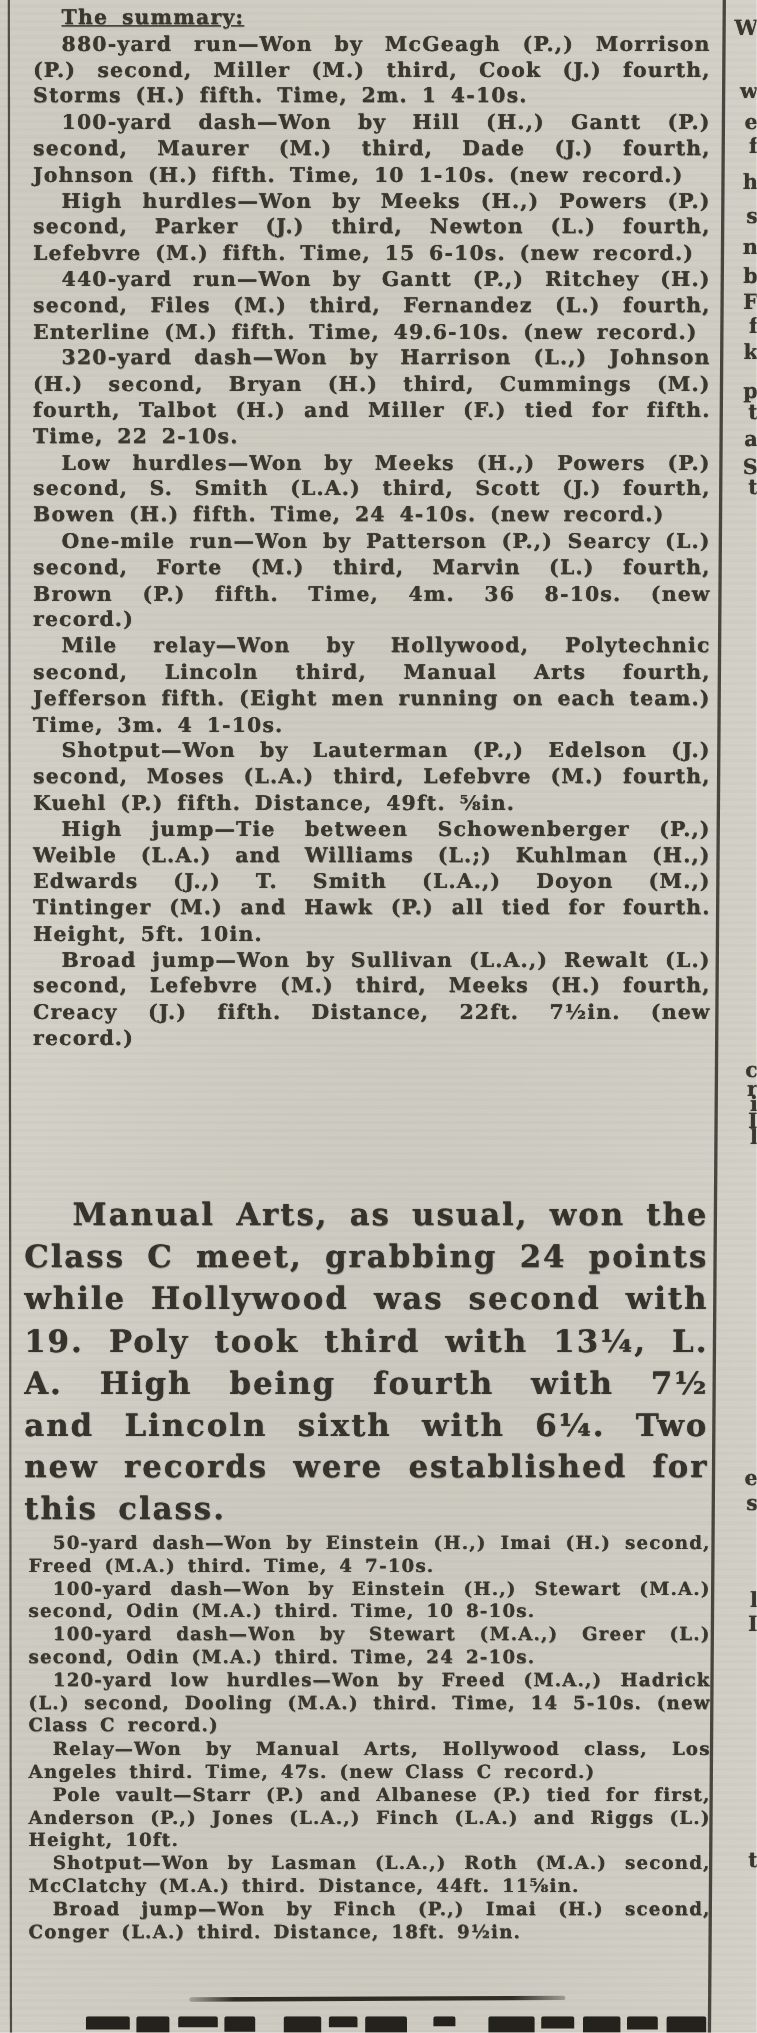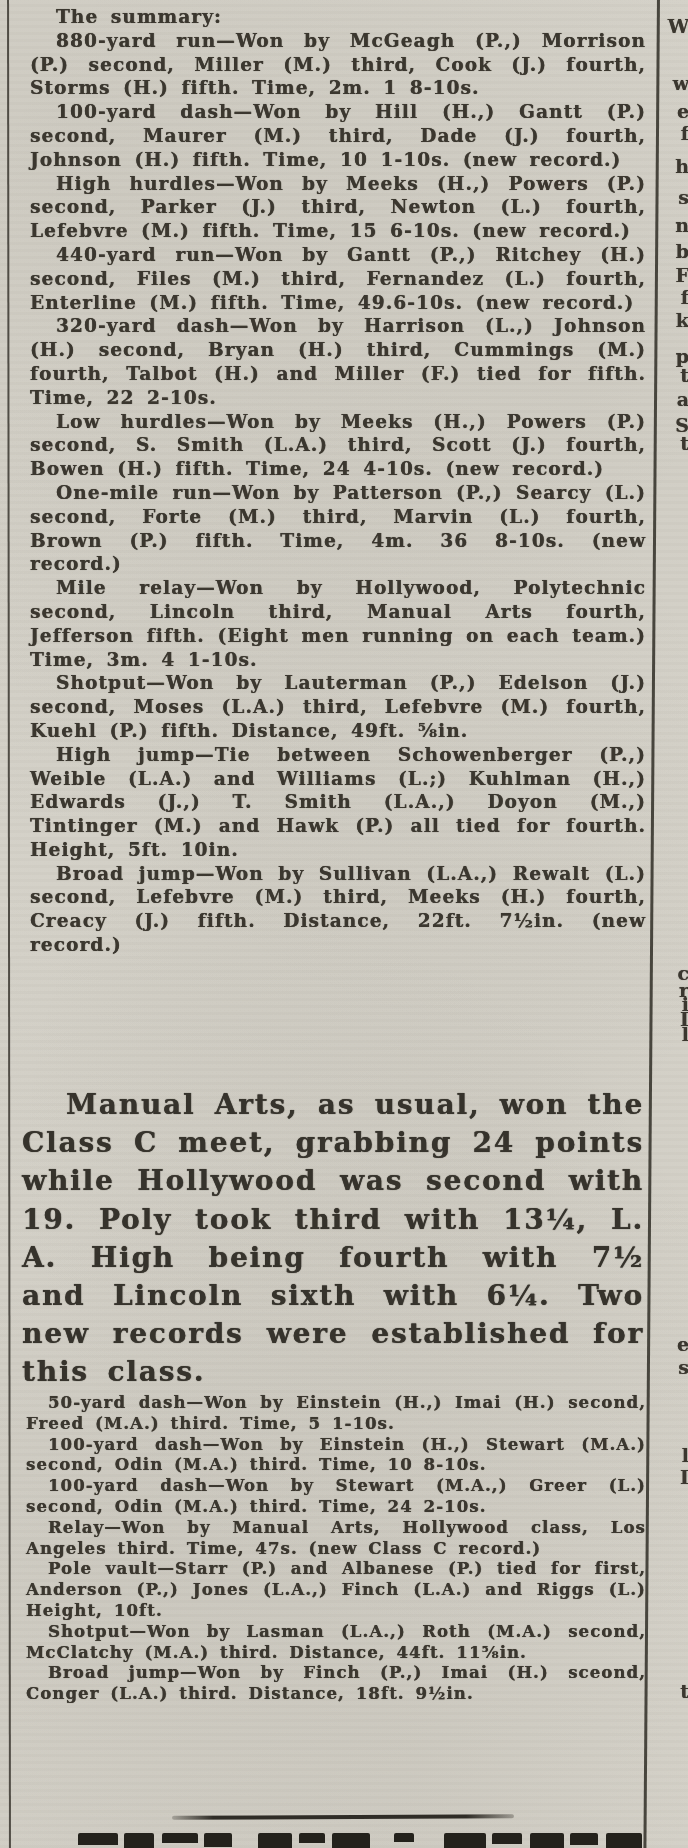--- a/index.html
+++ b/index.html
@@ -55,20 +55,21 @@
   }
   .summary-section p {
     font-size: 18.5px;
     line-height: 23.8px;
     letter-spacing: 1.1px;
     word-spacing: 5px;
     text-indent: 26px;
   }
   .intro-line {
     text-align: left;
+    text-decoration: underline;
   }
   .feature-section {
     position: absolute;
     left: 22px;
     top: 1086px;
     width: 622px;
   }
   .feature-section p {
     margin: 0;
     font-size: 28px;
@@ -160,43 +161,44 @@
 <body>
 
 <div class="page">
 
   <div class="rule rule-left"></div>
   <div class="rule rule-right"></div>
 
   <section class="summary-section">
     <p class="intro-line">The summary:</p>
     <div>
-        <p>880-yard run—Won by McGeagh (P.,) Morrison (P.) second, Miller (M.) third, Cook (J.) fourth, Storms (H.) fifth. Time, 2m. 1 8-10s.</p>
+        <p>880-yard run—Won by McGeagh (P.,) Morrison (P.) second, Miller (M.) third, Cook (J.) fourth, Storms (H.) fifth. Time, 2m. 1 4-10s.</p>
         <p>100-yard dash—Won by Hill (H.,) Gantt (P.) second, Maurer (M.) third, Dade (J.) fourth, Johnson (H.) fifth. Time, 10 1-10s. (new record.)</p>
         <p>High hurdles—Won by Meeks (H.,) Powers (P.) second, Parker (J.) third, Newton (L.) fourth, Lefebvre (M.) fifth. Time, 15 6-10s. (new record.)</p>
         <p>440-yard run—Won by Gantt (P.,) Ritchey (H.) second, Files (M.) third, Fernandez (L.) fourth, Enterline (M.) fifth. Time, 49.6-10s. (new record.)</p>
         <p>320-yard dash—Won by Harrison (L.,) Johnson (H.) second, Bryan (H.) third, Cummings (M.) fourth, Talbot (H.) and Miller (F.) tied for fifth. Time, 22 2-10s.</p>
         <p>Low hurdles—Won by Meeks (H.,) Powers (P.) second, S. Smith (L.A.) third, Scott (J.) fourth, Bowen (H.) fifth. Time, 24 4-10s. (new record.)</p>
         <p>One-mile run—Won by Patterson (P.,) Searcy (L.) second, Forte (M.) third, Marvin (L.) fourth, Brown (P.) fifth. Time, 4m. 36 8-10s. (new record.)</p>
         <p>Mile relay—Won by Hollywood, Polytechnic second, Lincoln third, Manual Arts fourth, Jefferson fifth. (Eight men running on each team.) Time, 3m. 4 1-10s.</p>
         <p>Shotput—Won by Lauterman (P.,) Edelson (J.) second, Moses (L.A.) third, Lefebvre (M.) fourth, Kuehl (P.) fifth. Distance, 49ft. ⅝in.</p>
         <p>High jump—Tie between Schowenberger (P.,) Weible (L.A.) and Williams (L.;) Kuhlman (H.,) Edwards (J.,) T. Smith (L.A.,) Doyon (M.,) Tintinger (M.) and Hawk (P.) all tied for fourth. Height, 5ft. 10in.</p>
         <p>Broad jump—Won by Sullivan (L.A.,) Rewalt (L.) second, Lefebvre (M.) third, Meeks (H.) fourth, Creacy (J.) fifth. Distance, 22ft. 7½in. (new record.)</p>
       </div>
   </section>
 
   <section class="feature-section">
     <p>Manual Arts, as usual, won the Class C meet, grabbing 24 points while Hollywood was second with 19. Poly took third with 13¼, L. A. High being fourth with 7½ and Lincoln sixth with 6¼. Two new records were established for this class.</p>
   </section>
 
   <section class="classc-section">
     <div>
-        <p>50-yard dash—Won by Einstein (H.,) Imai (H.) second, Freed (M.A.) third. Time, 5 1-10s.</p>
+        <p>50-yard dash—Won by Einstein (H.,) Imai (H.) second, Freed (M.A.) third. Time, 4 7-10s.</p>
         <p>100-yard dash—Won by Einstein (H.,) Stewart (M.A.) second, Odin (M.A.) third. Time, 10 8-10s.</p>
         <p>100-yard dash—Won by Stewart (M.A.,) Greer (L.) second, Odin (M.A.) third. Time, 24 2-10s.</p>
+        <p>120-yard low hurdles—Won by Freed (M.A.,) Hadrick (L.) second, Dooling (M.A.) third. Time, 14 5-10s. (new Class C record.)</p>
         <p>Relay—Won by Manual Arts, Hollywood class, Los Angeles third. Time, 47s. (new Class C record.)</p>
         <p>Pole vault—Starr (P.) and Albanese (P.) tied for first, Anderson (P.,) Jones (L.A.,) Finch (L.A.) and Riggs (L.) Height, 10ft.</p>
         <p>Shotput—Won by Lasman (L.A.,) Roth (M.A.) second, McClatchy (M.A.) third. Distance, 44ft. 11⅝in.</p>
         <p>Broad jump—Won by Finch (P.,) Imai (H.) sceond, Conger (L.A.) third. Distance, 18ft. 9½in.</p>
       </div>
   </section>
 
   <div class="section-divider"></div>
 
   <div class="headline-cut">

